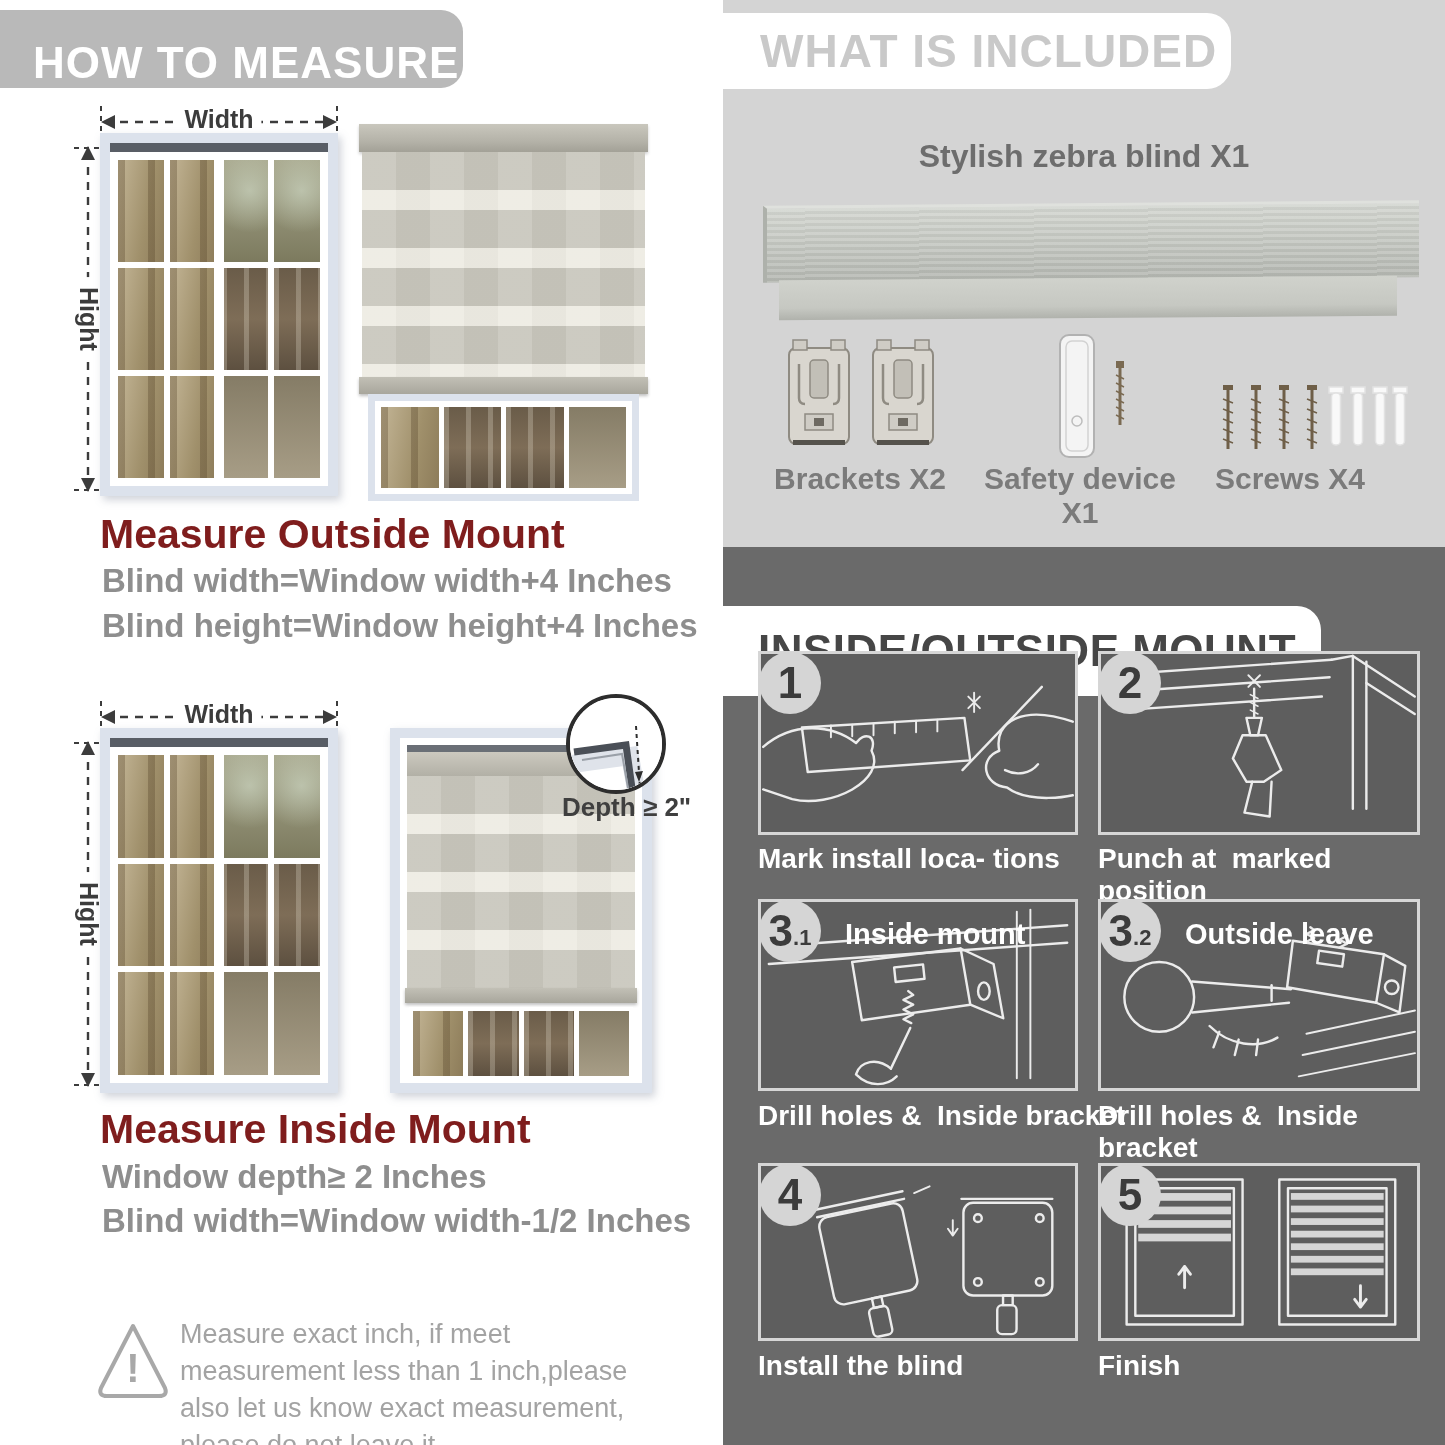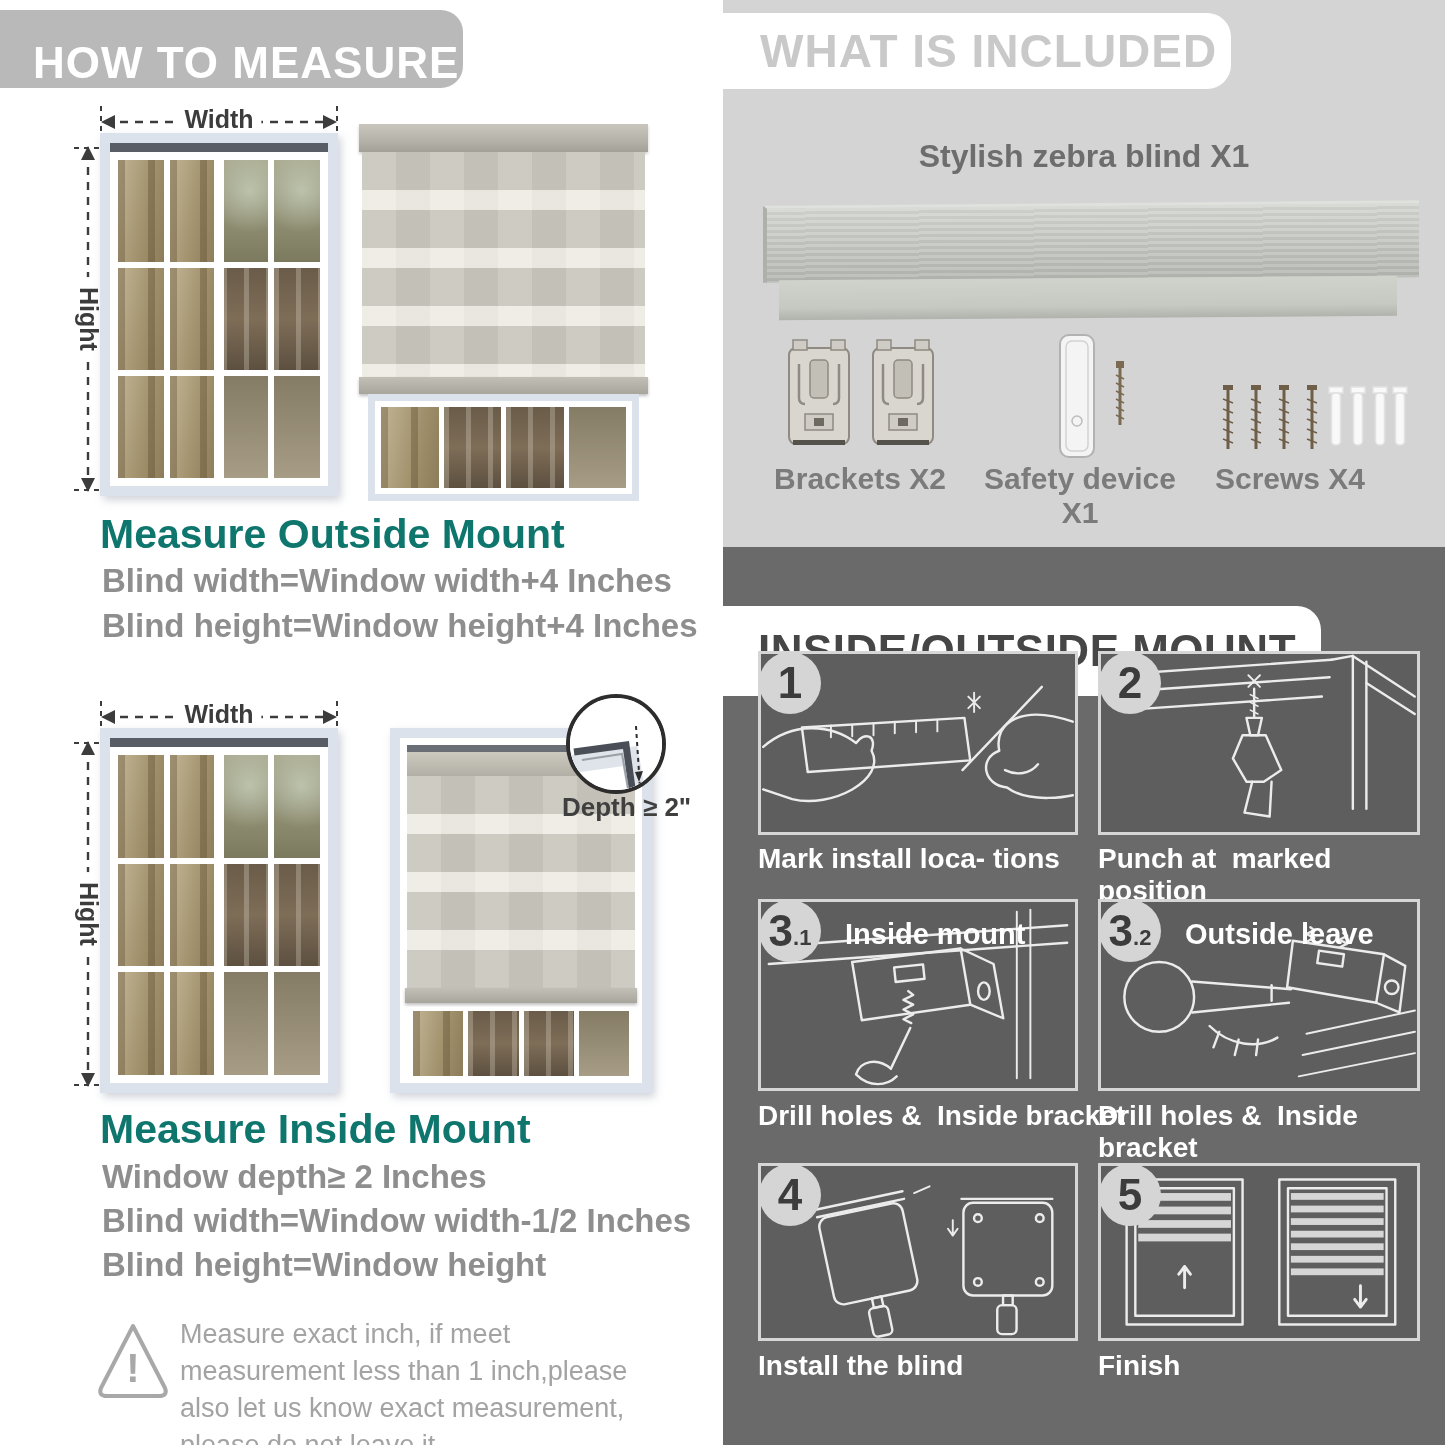--- a/index.html
+++ b/index.html
@@ -5,21 +5,21 @@
   html,body{margin:0;padding:0;background:#fff;}
   #app{position:relative;width:1445px;height:1445px;background:#fff;overflow:hidden;
        font-family:"Liberation Sans",sans-serif;}
   .abs{position:absolute;}
 
   
   .banner-gray{position:absolute;left:0;top:10px;width:463px;height:78px;background:#b9b9b9;
     border-radius:0 22px 22px 0;display:flex;align-items:flex-end;padding-left:33px;box-sizing:border-box;}
   .banner-gray span{color:#fff;font-size:44px;font-weight:bold;letter-spacing:1px;}
 
-  .heading{position:absolute;color:#0f766e;font-size:41px;font-weight:bold;}
+  .heading{position:absolute;color:#7f1d1d;font-size:41px;font-weight:bold;}
   .rule{position:absolute;color:#8e8e8e;font-size:33px;font-weight:bold;}
 
   
   .window{position:absolute;background:#dce2ec;padding:10px;box-sizing:border-box;
     box-shadow:3px 4px 8px rgba(120,130,150,.35);}
   .sash{background:#fff;padding:8px;width:100%;height:100%;box-sizing:border-box;position:relative;}
   .panes{position:relative;display:grid;grid-template-columns:repeat(4,1fr);grid-template-rows:repeat(3,1fr);
     gap:6px;width:100%;height:100%;background:#fff;}
   .pane{width:100%;height:100%;}
   .pA{background:repeating-linear-gradient(90deg,rgba(84,66,40,.33) 0 7px,rgba(0,0,0,0) 7px 30px),
@@ -226,21 +226,20 @@
       <polyline points="12,62 52,56 58,90" stroke="#9aa0a8" stroke-width="2" fill="none"></polyline>
       <line x1="66" y1="28" x2="70" y2="90" stroke="#2d2d2d" stroke-width="2" stroke-dasharray="4,4"></line>
       <polygon points="69,84 65,74 73,73" fill="#2d2d2d"></polygon>
     </svg>
   </div>
   <div class="depth-label" style="left:562px;top:792px">Depth ≥ 2"</div>
 
   <div class="heading" style="left:100px;top:1106px">Measure Inside Mount</div>
   <div class="rule" style="left:102px;top:1158px">Window depth≥ 2 Inches</div>
   <div class="rule" style="left:102px;top:1202px">Blind width=Window width-1/2 Inches</div>
-  <div class="rule" style="left:102px;top:1246px">Blind height=Window height</div>
 
   <svg class="abs" style="left:95px;top:1320px" width="76" height="80">
     <path d="M38,6 L70,68 Q73,76 64,76 L12,76 Q3,76 6,68 Z" fill="none" stroke="#a8a8a8" stroke-width="4" stroke-linejoin="round"></path>
     <text x="38" y="62" text-anchor="middle" font-size="40" font-weight="bold" fill="#a8a8a8" font-family="Liberation Sans,sans-serif">!</text>
   </svg>
   <div class="warn-text" style="left:180px;top:1316px;width:470px">Measure exact inch, if meet measurement less than 1 inch,please also let us know exact measurement, please do not leave it</div>
 
   <div class="panel-light">
     <div class="banner-white-l">
       <span>WHAT IS INCLUDED</span>

